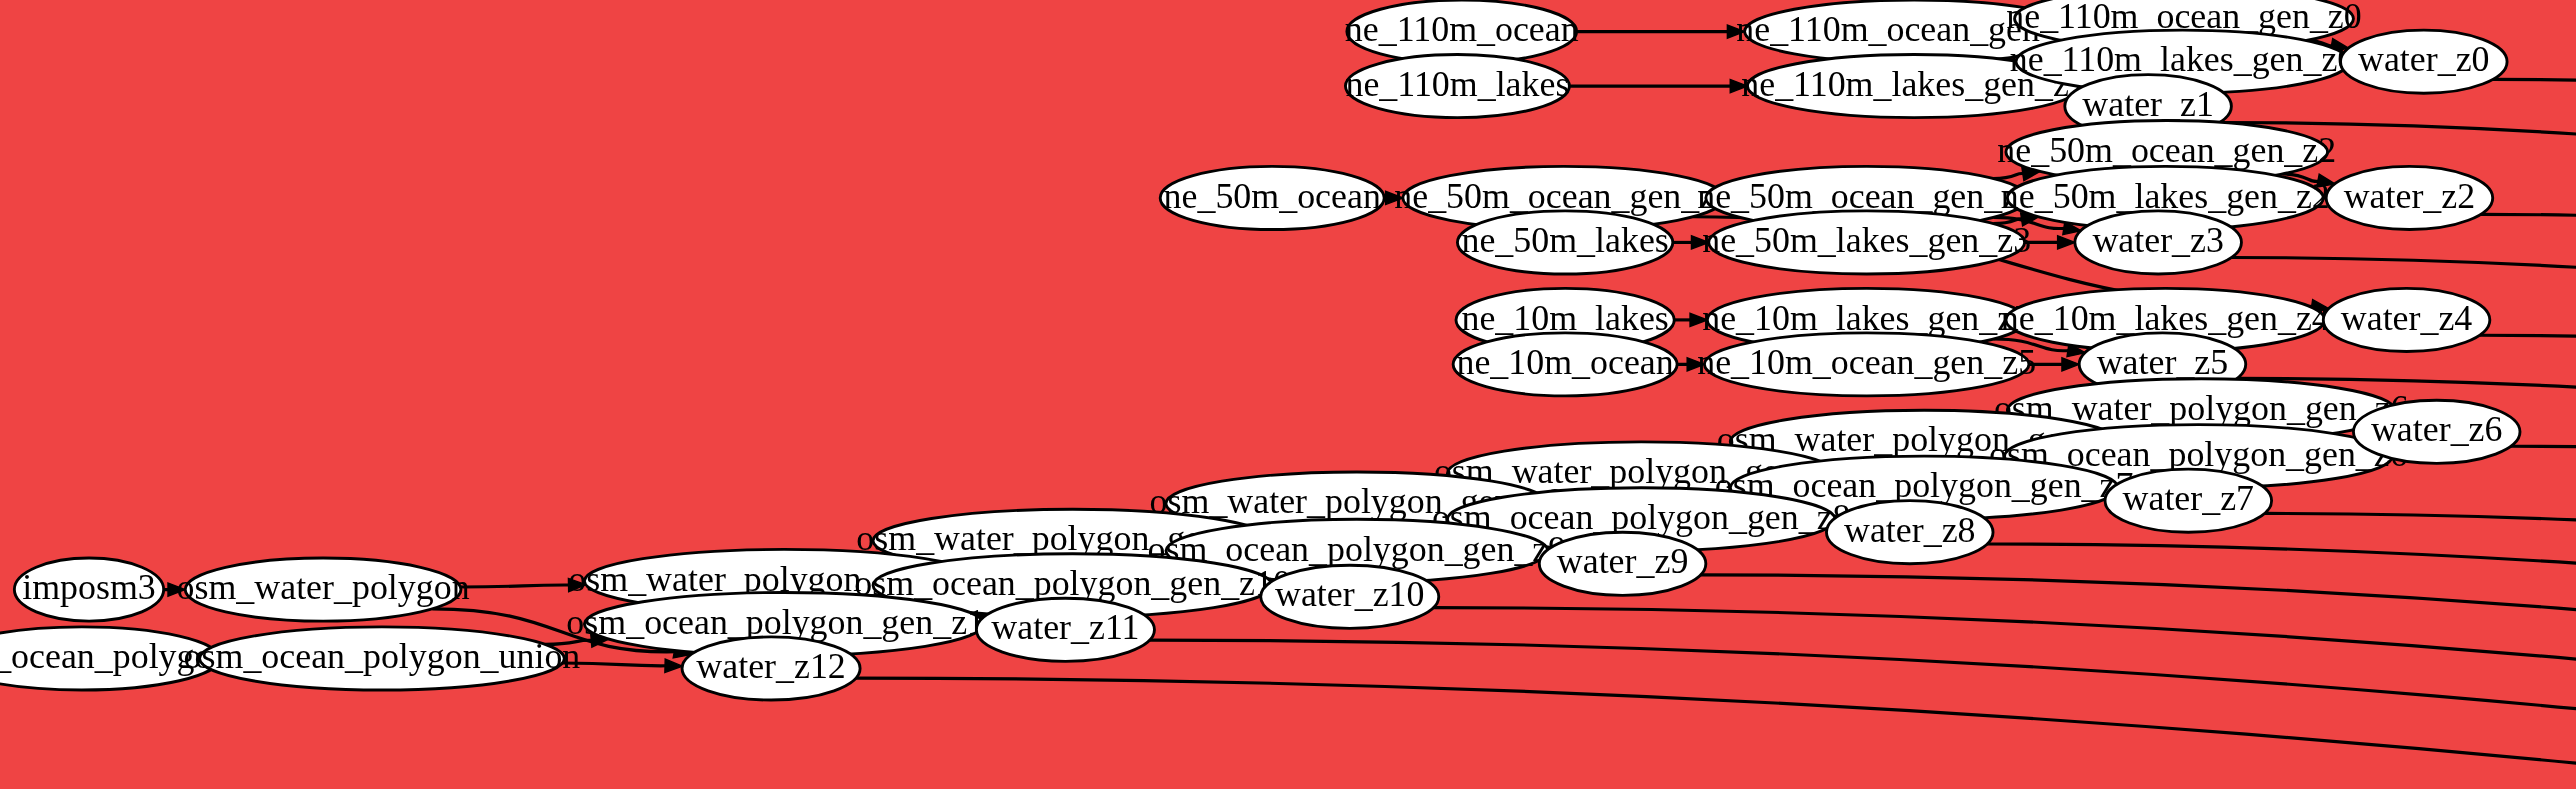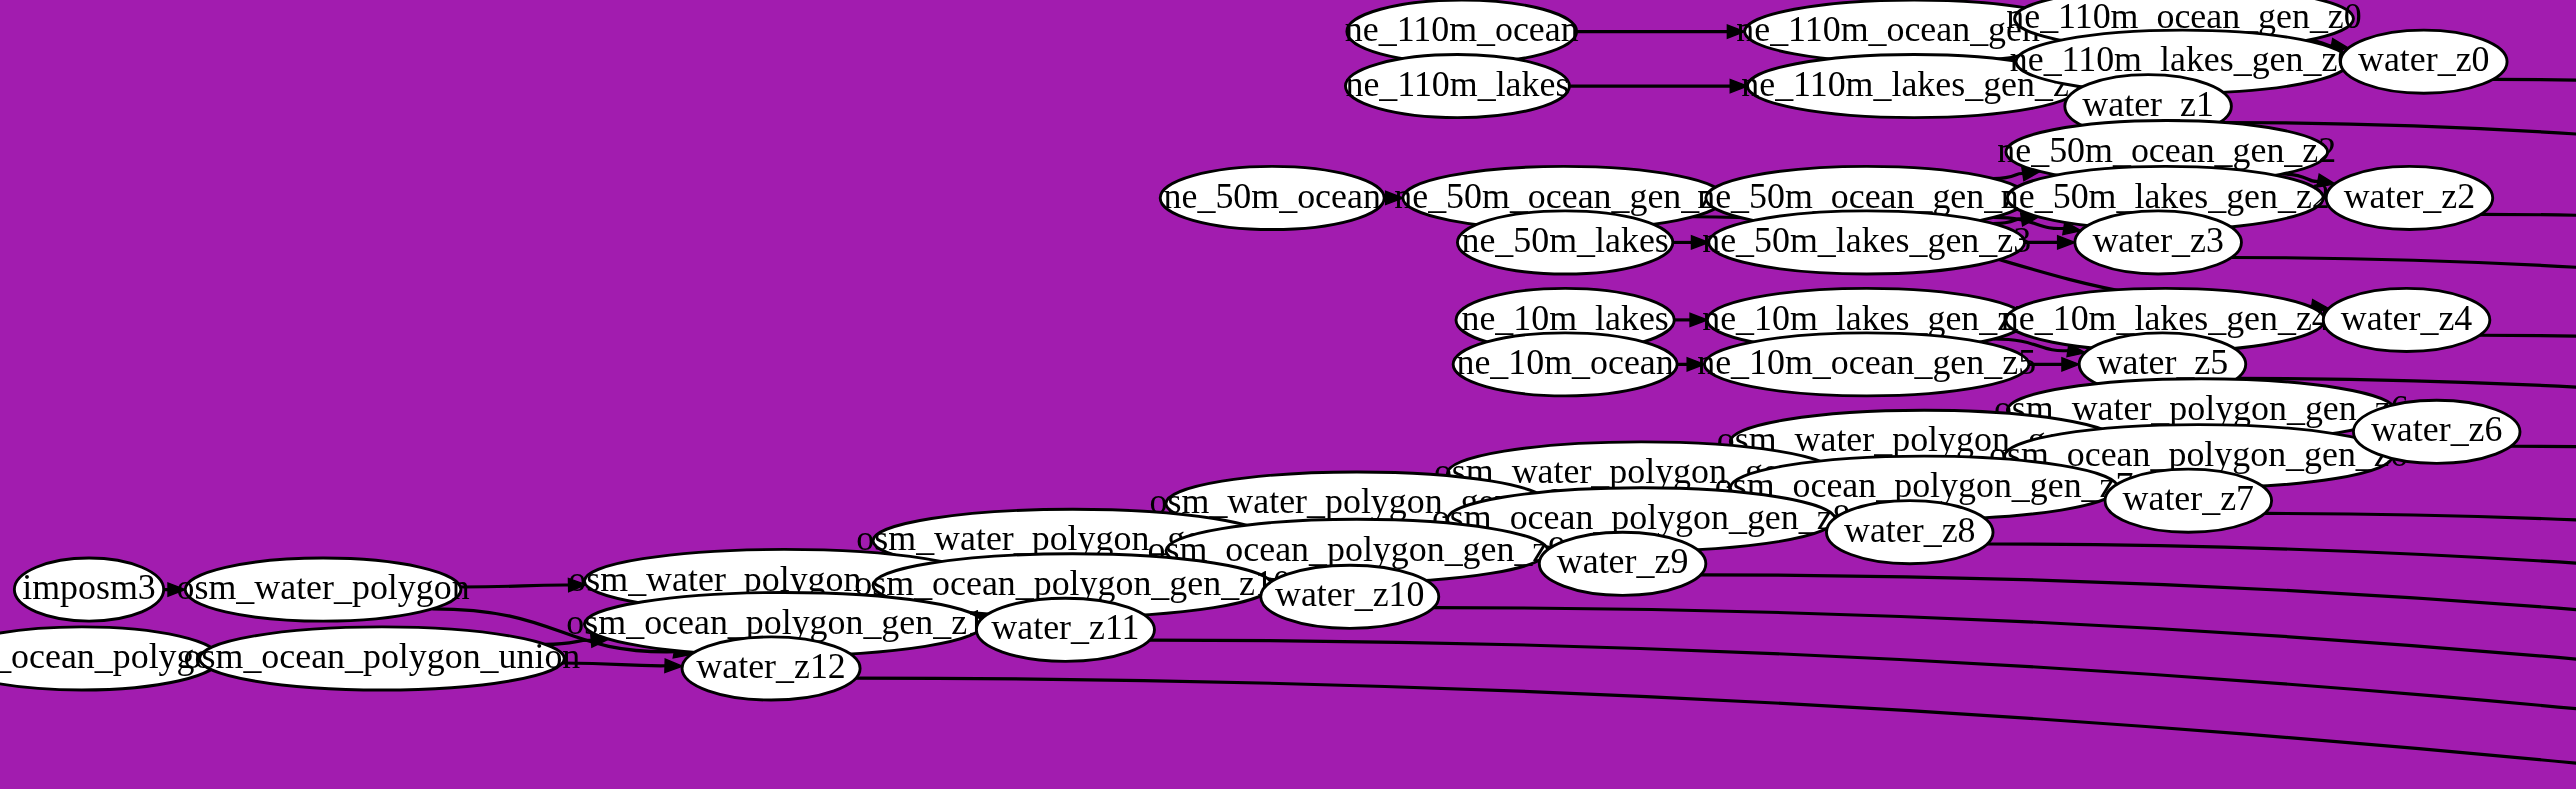--- a/index.html
+++ b/index.html
@@ -1,16 +1,16 @@
 <!DOCTYPE html>
 <html style="font-size:11.5px"><head>
 <meta charset="utf-8">
 <style>
   html,body{margin:0;padding:0;background:#ffffff;}
-  #stage{position:relative;width:2576px;height:789px;background:#a21caf;overflow:hidden;}
+  #stage{position:relative;width:2576px;height:789px;background:#ef4444;overflow:hidden;}
   svg#graph{position:absolute;left:0;top:0;width:2576px;height:789px;}
   .node-ellipse{fill:#ffffff;stroke:#000000;stroke-width:2;}
   .node-label{font-family:"Liberation Serif","DejaVu Serif",serif;font-size:25px;fill:#000000;text-anchor:middle;dominant-baseline:middle;}
   .edge-path{fill:none;stroke:#000000;stroke-width:2.2;}
   .arrow-head{fill:#000000;stroke:#000000;stroke-width:1;}
   .tbl-box{fill:#ffc0cb;stroke:#000000;stroke-width:2.5;}
   .tbl-div{stroke:#4a3034;stroke-width:2.2;}
   .tbl-title{font-family:"Liberation Serif","DejaVu Serif",serif;font-size:25px;fill:#000000;text-anchor:middle;dominant-baseline:middle;}
   .tbl-cell{font-family:"Liberation Serif","DejaVu Serif",serif;font-size:24px;fill:#000000;text-anchor:middle;dominant-baseline:middle;}
 </style>

